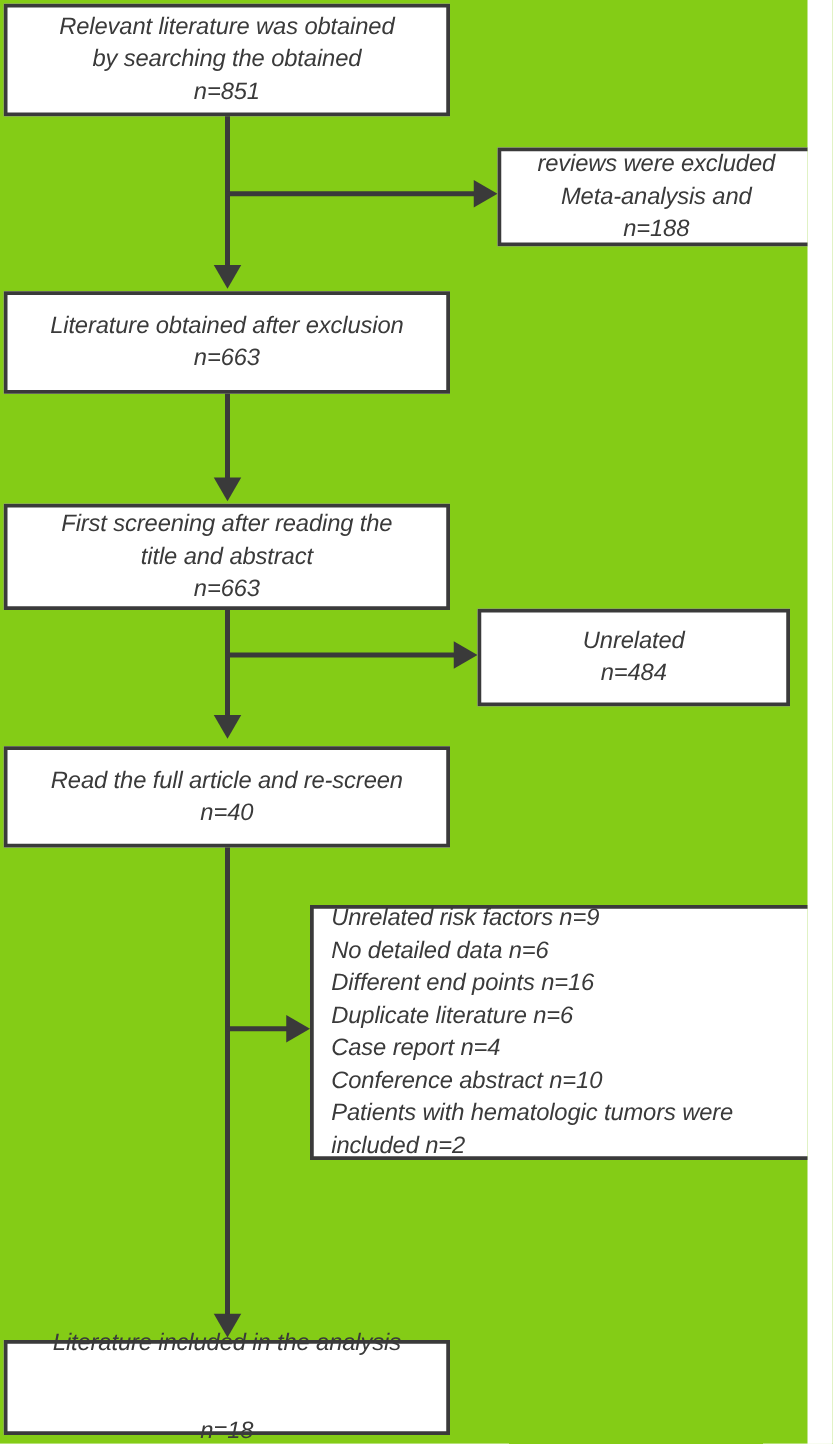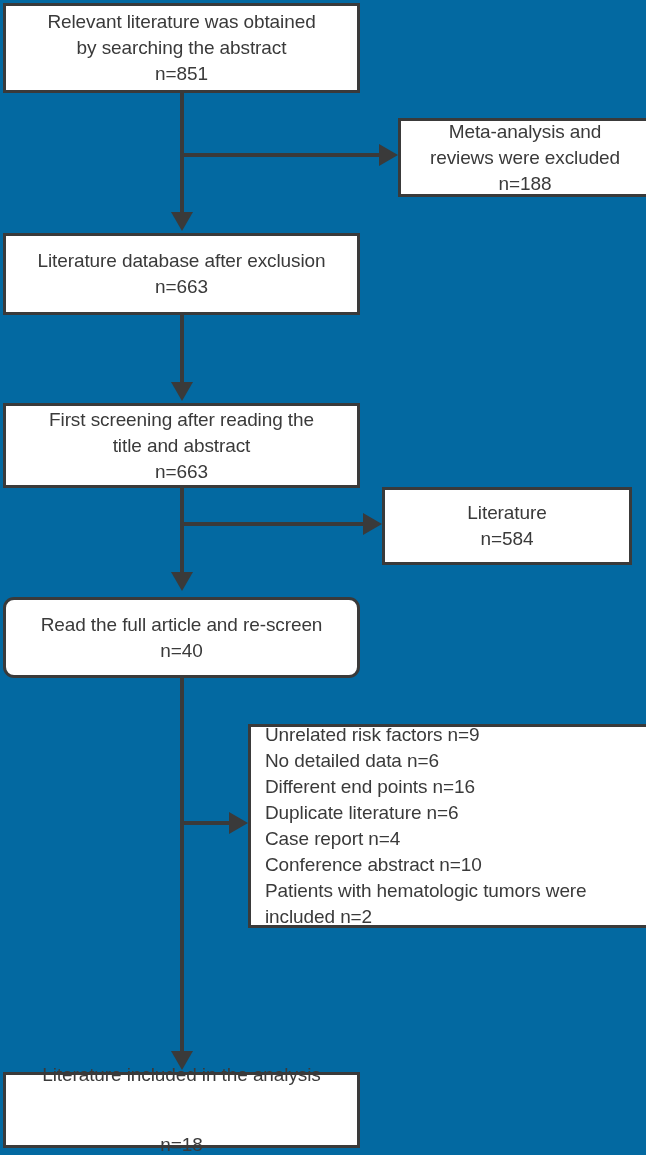--- a/index.html
+++ b/index.html
@@ -4,24 +4,25 @@
 <style>
   html, body {
     margin: 0;
     padding: 0;
     background: #ffffff;
   }
   #flow-root {
     position: relative;
     width: 646px;
     height: 1155px;
-    background: #0369a1;
+    background: #84cc16;
     font-family: "Liberation Sans", "DejaVu Sans", sans-serif;
     color: #3a3a3a;
     overflow: hidden;
+    font-style: italic;
   }
   .node {
     position: absolute;
     box-sizing: border-box;
     border: 3px solid #3a3a3a;
     background: #ffffff;
     display: flex;
     flex-direction: column;
     align-items: center;
     justify-content: center;
@@ -62,62 +63,62 @@
     border-left: 19px solid #3a3a3a;
   }
 </style>
 </head>
 <body>
 
 <div id="flow-root">
 
   <div class="node" style="left:3px; top:3px; width:357px; height:90px;">
     <span class="line">Relevant literature was obtained</span>
-    <span class="line">by searching the abstract</span>
+    <span class="line">by searching the obtained</span>
     <span class="line">n=851</span>
   </div>
 
   <div class="conn vline" style="left:180px; top:93px; width:4px; height:122px;"></div>
   <div class="arrow-down" style="left:171px; top:212px;"></div>
 
   <div class="conn hline" style="left:182px; top:153px; width:199px; height:4px;"></div>
   <div class="arrow-right" style="left:379px; top:144px;"></div>
 
   <div class="node" style="left:398px; top:118px; width:254px; height:79px;">
+    <span class="line">reviews were excluded</span>
     <span class="line">Meta-analysis and</span>
-    <span class="line">reviews were excluded</span>
     <span class="line">n=188</span>
   </div>
 
   <div class="node" style="left:3px; top:233px; width:357px; height:82px;">
-    <span class="line">Literature database after exclusion</span>
+    <span class="line">Literature obtained after exclusion</span>
     <span class="line">n=663</span>
   </div>
 
   <div class="conn vline" style="left:180px; top:315px; width:4px; height:70px;"></div>
   <div class="arrow-down" style="left:171px; top:382px;"></div>
 
   <div class="node" style="left:3px; top:403px; width:357px; height:85px;align-items:center;">
     <span class="line">First screening after reading the</span>
     <span class="line">title and abstract</span>
     <span class="line">n=663</span>
   </div>
 
   <div class="conn vline" style="left:180px; top:488px; width:4px; height:87px;"></div>
   <div class="arrow-down" style="left:171px; top:572px;"></div>
 
   <div class="conn hline" style="left:182px; top:522px; width:183px; height:4px;"></div>
   <div class="arrow-right" style="left:363px; top:513px;"></div>
 
   <div class="node" style="left:382px; top:487px; width:250px; height:78px;">
-    <span class="line">Literature</span>
-    <span class="line">n=584</span>
+    <span class="line">Unrelated</span>
+    <span class="line">n=484</span>
   </div>
 
-  <div class="node" style="left:3px; top:597px; width:357px; height:81px;border-radius:11px;">
+  <div class="node" style="left:3px; top:597px; width:357px; height:81px;">
     <span class="line">Read the full article and re-screen</span>
     <span class="line">n=40</span>
   </div>
 
   <div class="conn vline" style="left:180px; top:678px; width:4px; height:378px;"></div>
   <div class="arrow-down" style="left:171px; top:1051px;"></div>
 
   <div class="conn hline" style="left:182px; top:821px; width:49px; height:4px;"></div>
   <div class="arrow-right" style="left:229px; top:812px;"></div>
 

